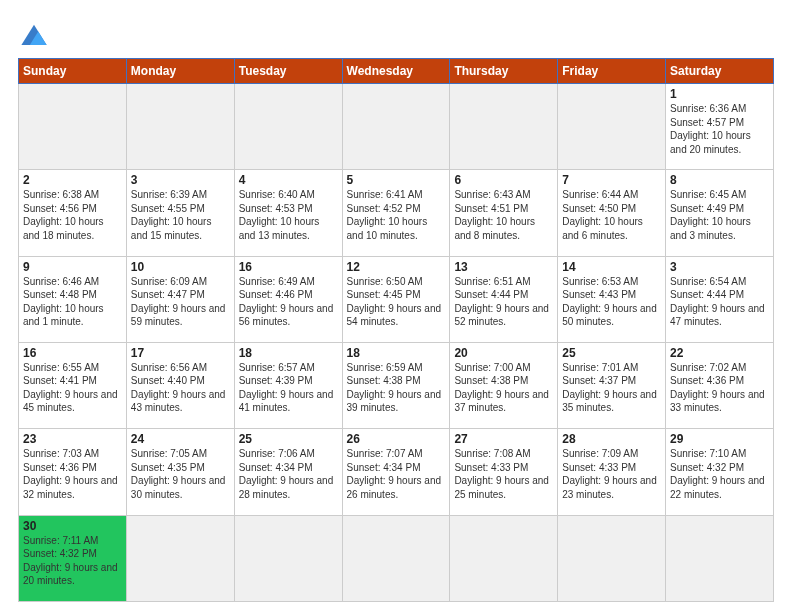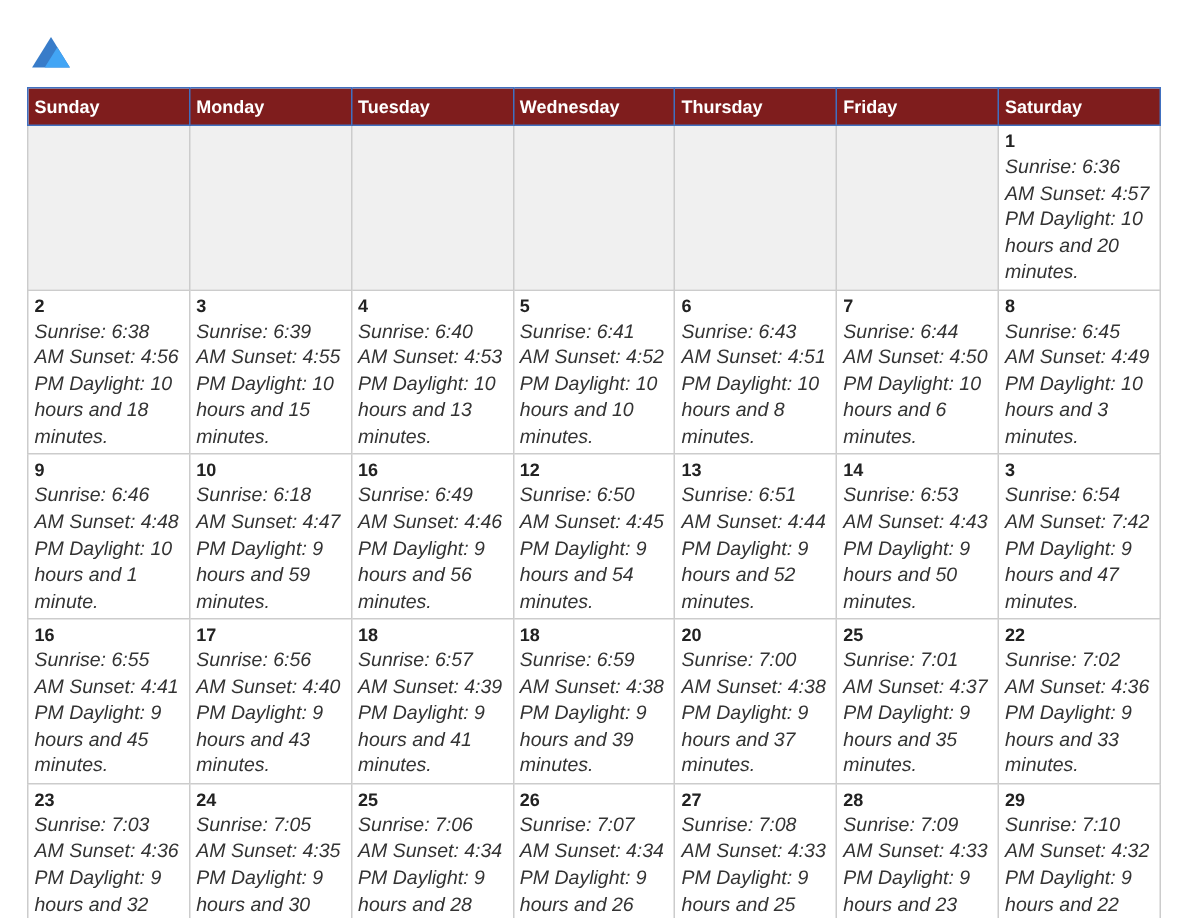--- a/index.html
+++ b/index.html
@@ -68,21 +68,21 @@
 
     .calendar {
       flex: 1;
       border: 1px solid #ccc;
       border-collapse: collapse;
       width: 100%;
       table-layout: fixed;
     }
 
     .calendar th {
-      background: #7f1d1d;
+      background: #c2410c;
       color: #fff;
       font-size: 12px;
       font-weight: bold;
       padding: 5px 4px;
       text-align: left;
       border: 1px solid #4070c0;
     }
 
     .calendar td {
       border: 1px solid #ccc;
@@ -99,32 +99,31 @@
 
     .day-number {
       font-size: 12px;
       font-weight: bold;
       color: #222;
       display: block;
       margin-bottom: 1px;
     }
 
     .day-info {
-      font-size: 13px;
+      font-size: 10px;
       color: #333;
       line-height: 1.35;
-      font-style: italic;
     }
 
     .last-row td {
       background: #f0f0f0;
     }
 
     .last-row td.has-data {
-      background: #86efac;
+      background: #22c55e;
     }
   </style>
 </head>
 <body>
 
 <div class="page">
   <div class="header">
     <div class="logo">
       <svg class="logo-icon" width="38" height="30" viewBox="0 0 38 30">
         <polygon points="4,28 19,4 34,28" fill="#1565c0" opacity="0.85"></polygon>
@@ -213,21 +212,21 @@
         </tr>
         <tr>
           <td>
             <span class="day-number">9</span>
             <div class="day-info">Sunrise: 6:46 AM
 Sunset: 4:48 PM
 Daylight: 10 hours and 1 minute.</div>
           </td>
           <td>
             <span class="day-number">10</span>
-            <div class="day-info">Sunrise: 6:18 AM
+            <div class="day-info">Sunrise: 6:09 AM
 Sunset: 4:47 PM
 Daylight: 9 hours and 59 minutes.</div>
           </td>
           <td>
             <span class="day-number">16</span>
             <div class="day-info">Sunrise: 6:49 AM
 Sunset: 4:46 PM
 Daylight: 9 hours and 56 minutes.</div>
           </td>
           <td>
@@ -244,21 +243,21 @@
           </td>
           <td>
             <span class="day-number">14</span>
             <div class="day-info">Sunrise: 6:53 AM
 Sunset: 4:43 PM
 Daylight: 9 hours and 50 minutes.</div>
           </td>
           <td>
             <span class="day-number">3</span>
             <div class="day-info">Sunrise: 6:54 AM
-Sunset: 7:42 PM
+Sunset: 4:44 PM
 Daylight: 9 hours and 47 minutes.</div>
           </td>
         </tr>
         <tr>
           <td>
             <span class="day-number">16</span>
             <div class="day-info">Sunrise: 6:55 AM
 Sunset: 4:41 PM
 Daylight: 9 hours and 45 minutes.</div>
           </td>

